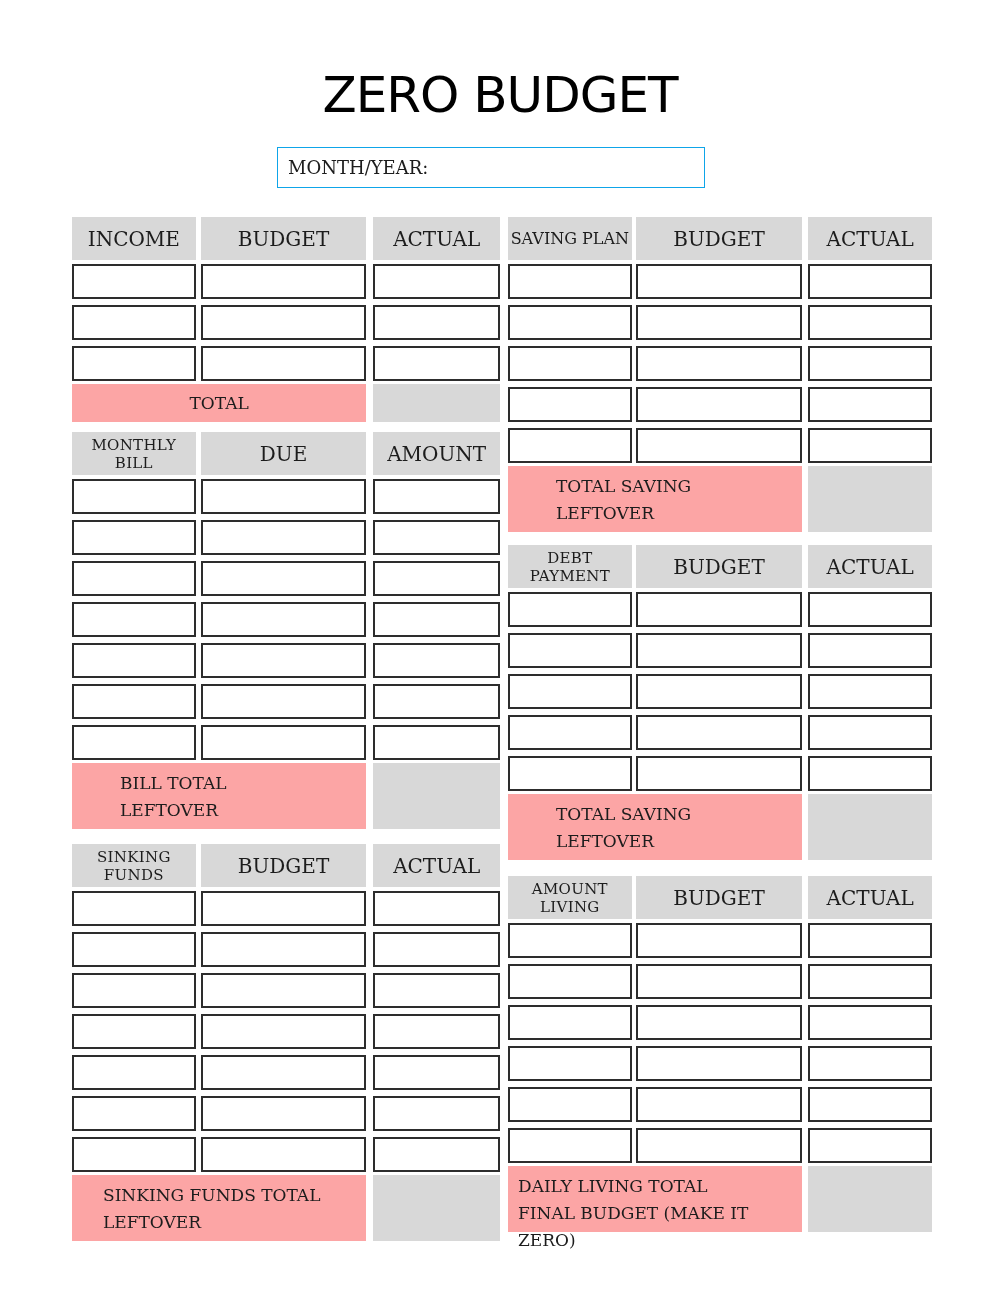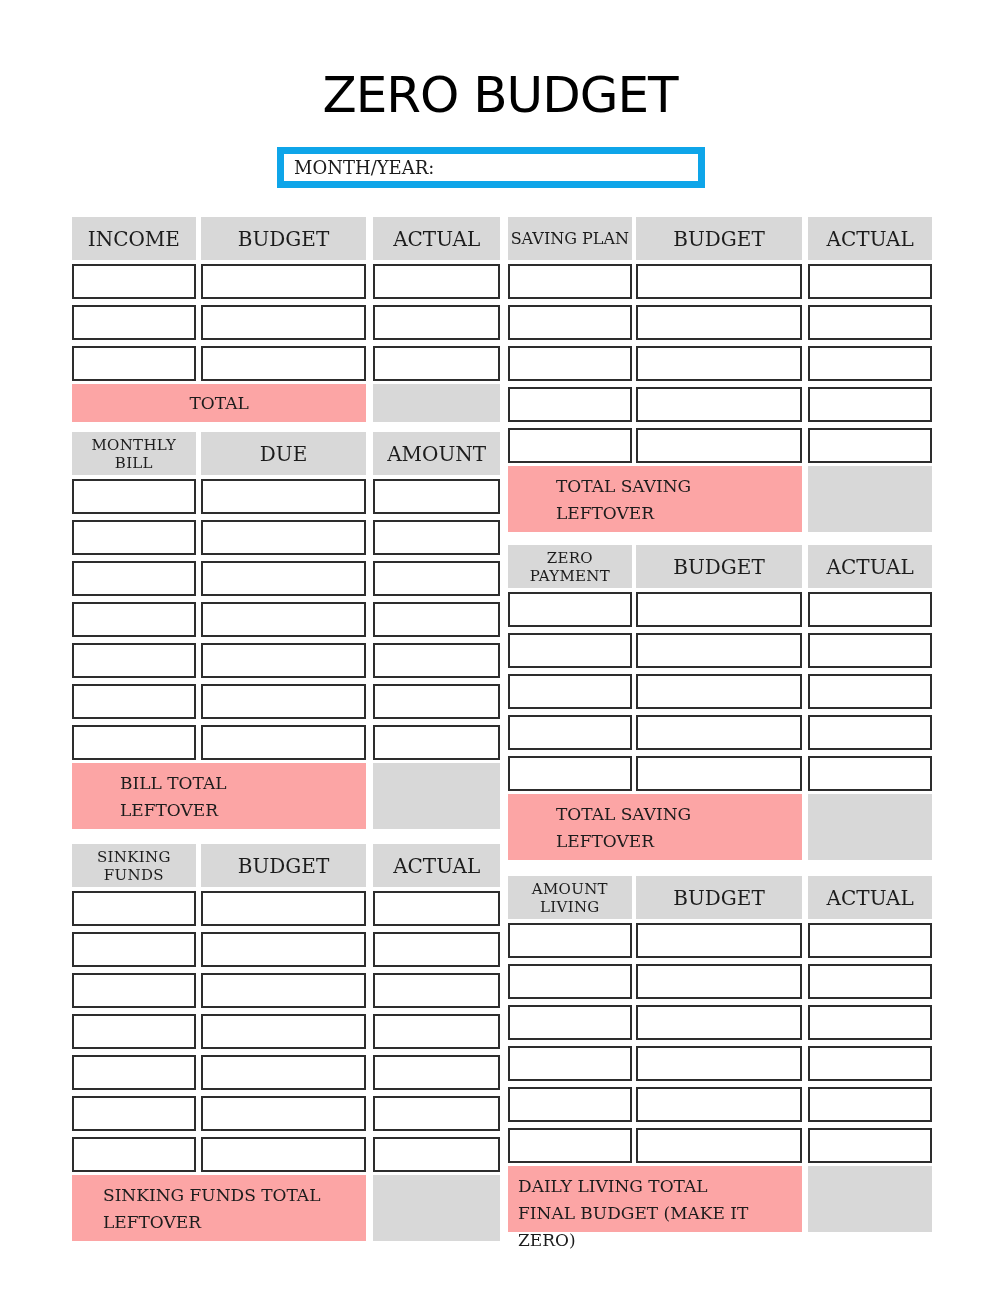--- a/index.html
+++ b/index.html
@@ -10,21 +10,21 @@
     overflow:hidden;
   }
   .title{
     position:absolute;top:66px;left:0;width:1000px;
     text-align:center;
     font-family:"DejaVu Sans","Liberation Sans",sans-serif;
     font-weight:normal;font-size:50px;letter-spacing:-1px;color:#000;
   }
   .month-box{
     position:absolute;left:277px;top:147px;width:428px;height:41px;
-    box-sizing:border-box;border:7px solid #0ea5e9;background:#fff;
+    box-sizing:border-box;border:1px solid #0ea5e9;background:#fff;
     display:flex;align-items:center;padding-left:10px;
     font-size:18px;
   }
   .col{position:absolute;top:205px;}
   .col-left{left:72px;width:428px;--w1:124px;--w2:166px;--w3:127px;--g1:5px;--g2:7px;}
   .col-right{left:508px;width:424px;--w1:124px;--w2:167px;--w3:124px;--g1:4px;--g2:6px;}
 
   .hdr{display:flex;}
   .h{
     background:#d8d8d8;height:43px;box-sizing:border-box;
@@ -284,21 +284,21 @@
         <div class="fline">TOTAL SAVING</div>
         <div class="fline">LEFTOVER</div>
       </div>
       <div class="f3"></div>
     </div>
   </div>
 
   <div class="section mt-13">
     <div class="hdr">
       <div class="h c1 h-sm">
-        <span>ZERO</span>
+        <span>DEBT</span>
         <span>PAYMENT</span>
       </div>
       <div class="h c2 h-lg">
           <span>BUDGET</span>
         </div>
       <div class="h c3 h-lg">
           <span>ACTUAL</span>
         </div>
     </div>
     <div class="rows">

